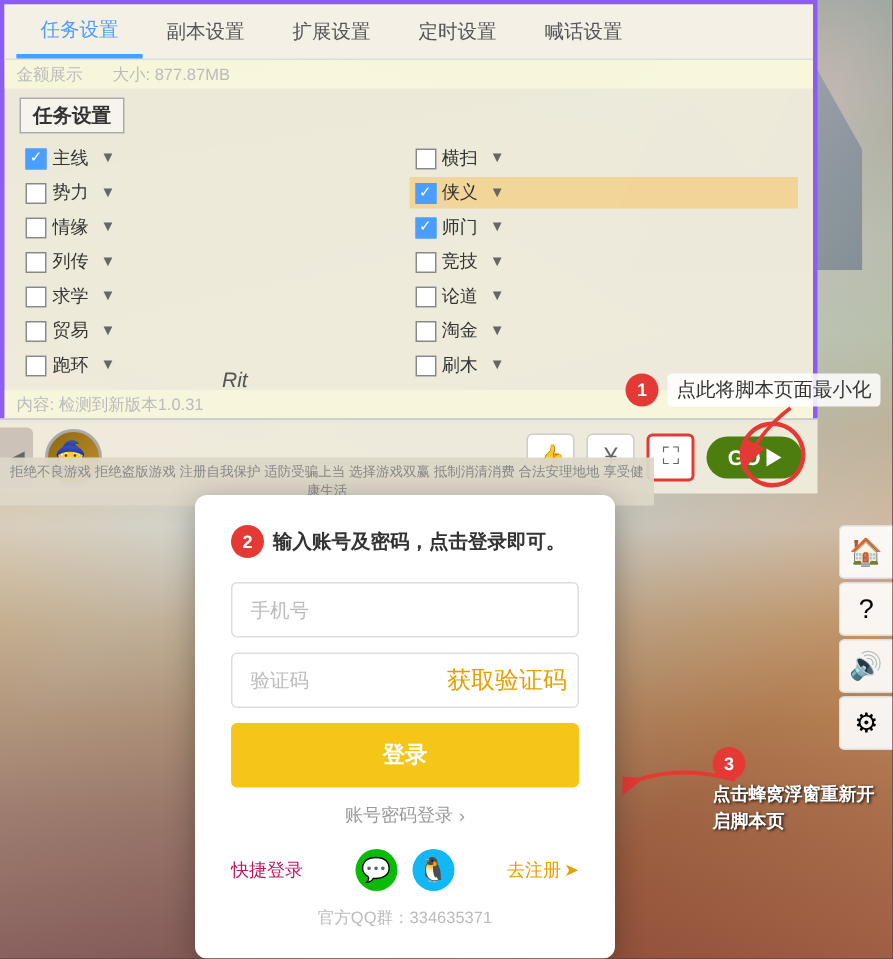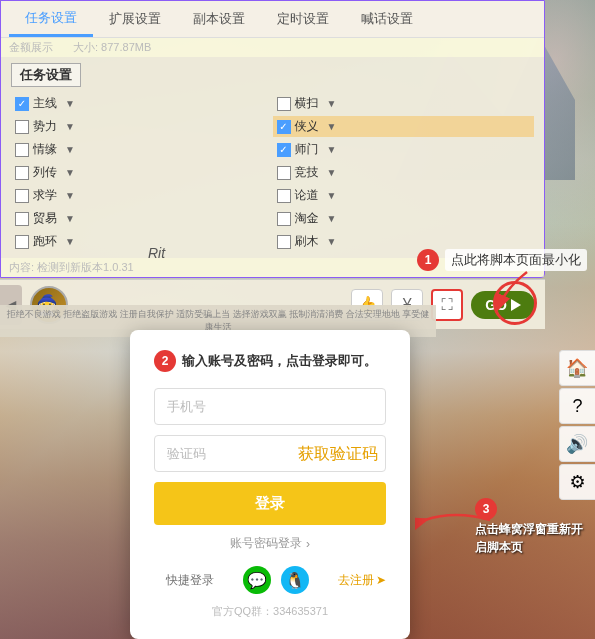--- a/index.html
+++ b/index.html
@@ -20,21 +20,21 @@
       background: linear-gradient(135deg, #8B7355 0%, #C4A882 20%, #A0C8E8 40%, #7B9BB8 60%, #9B6B4B 80%, #D4A574 100%);
       z-index: 0;
     }
 
     
     .top-panel {
       position: absolute;
       top: 0; left: 0;
       width: 545px;
       background: rgba(240,235,220,0.97);
-      border: 1px solid #8b5cf6;
+      border: 3px solid #8b5cf6;
       z-index: 10;
       border-radius: 0 0 4px 0;
     }
 
     
     .tabs-row {
       display: flex;
       align-items: center;
       border-bottom: 1px solid #ddd;
       padding: 0 8px;
@@ -350,22 +350,21 @@
 
     .quick-login-row {
       display: flex;
       align-items: center;
       justify-content: space-between;
       margin-bottom: 10px;
     }
 
     .quick-login-label {
       font-size: 12px;
-      color: #737373;
-      margin-left: 12px;
+      color: #be185d;
     }
 
     .quick-login-icons {
       display: flex;
       gap: 10px;
     }
 
     .wechat-icon {
       width: 28px;
       height: 28px;
@@ -486,22 +485,22 @@
 
   <div style="position:absolute;right:0;top:0;width:200px;height:300px;background:radial-gradient(ellipse at 80% 20%, rgba(255,200,210,0.5) 0%, transparent 60%);"></div>
 
   <div style="position:absolute;top:20px;right:20px;width:180px;height:160px;background:linear-gradient(135deg, #A0B8C8 0%, #8090A8 50%, #607080 100%);clip-path:polygon(0 100%, 30% 20%, 60% 60%, 80% 10%, 100% 50%, 100% 100%);opacity:0.6;"></div>
 </div>
 
 <div class="top-panel">
 
   <div class="tabs-row">
     <div class="tab-item active">任务设置</div>
+    <div class="tab-item">副本设置</div>
     <div class="tab-item">扩展设置</div>
-    <div class="tab-item">副本设置</div>
     <div class="tab-item">定时设置</div>
     <div class="tab-item">喊话设置</div>
   </div>
 
   <div style="display:flex;align-items:center;padding:2px 8px;background:rgba(255,255,220,0.6);font-size:11px;color:#bbb;gap:20px;">
     <span style="color:#bbb;">金额展示</span>
     <span style="color:#bbb;">大小: 877.87MB</span>
   </div>
 
   <div class="tasks-section">

